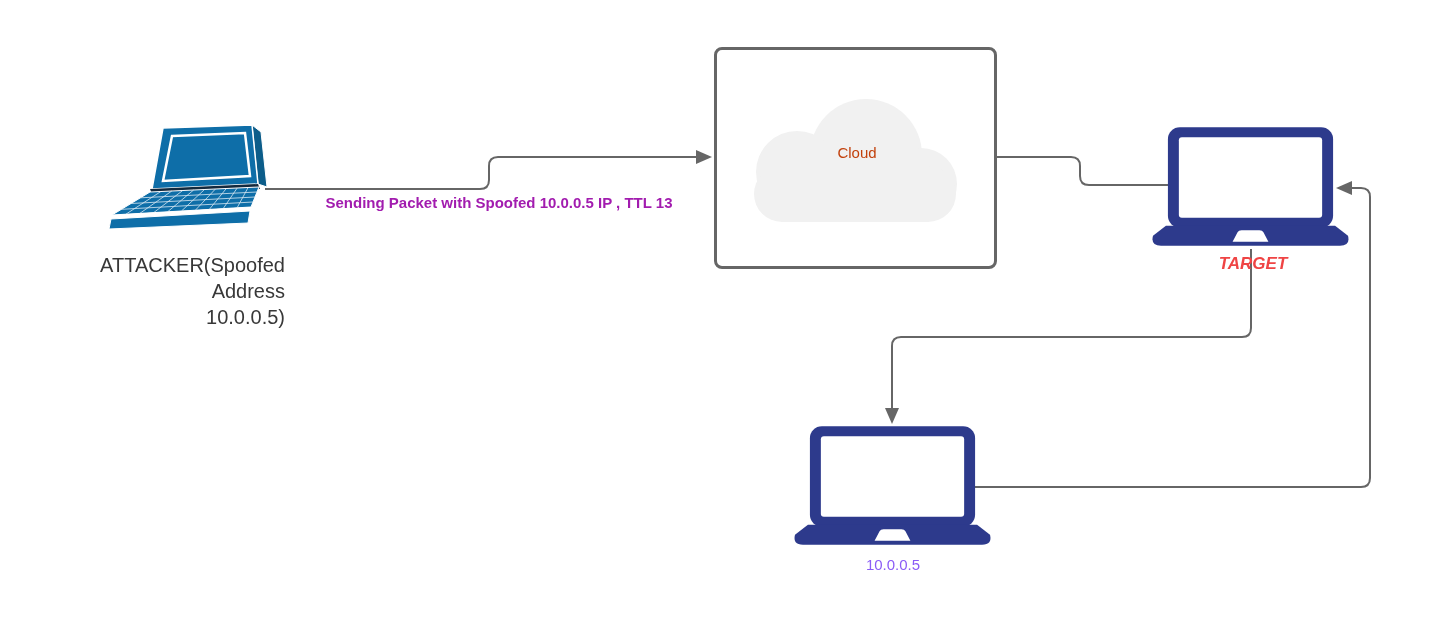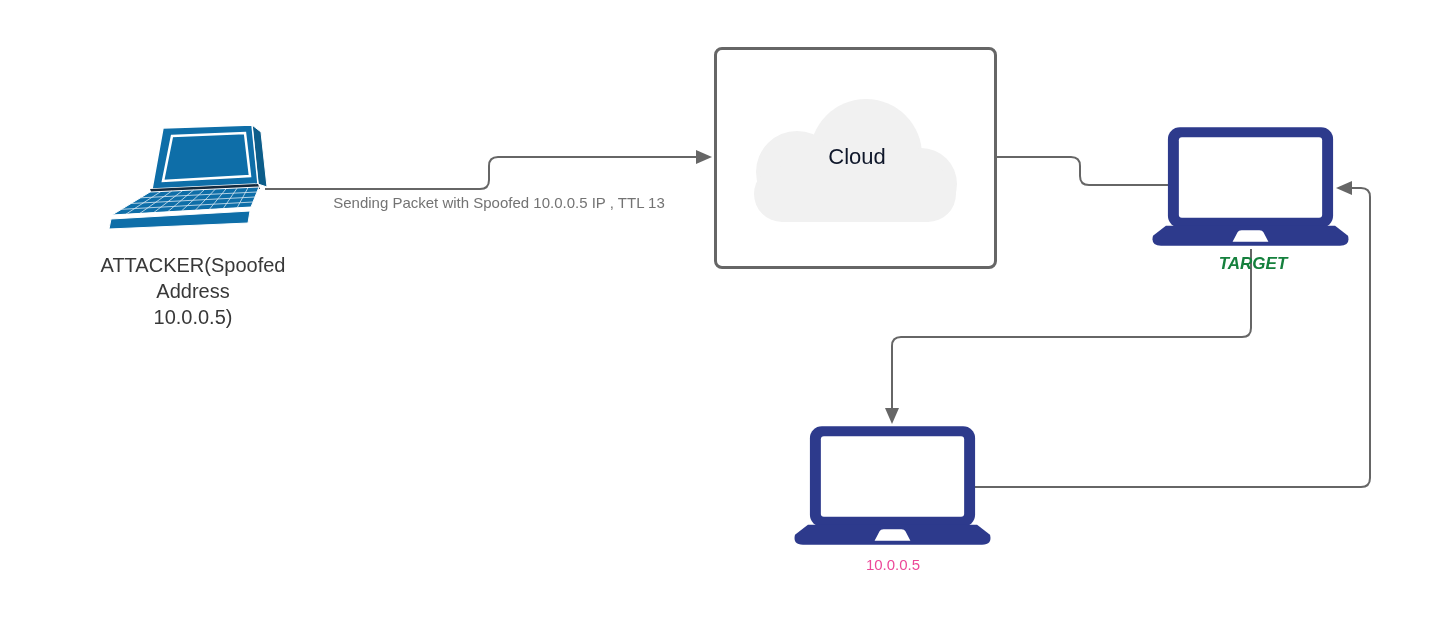--- a/index.html
+++ b/index.html
@@ -3,25 +3,25 @@
 <meta charset="utf-8">
 <style>
   html,body{margin:0;padding:0;background:#ffffff;}
   .canvas{
     position:relative;width:1449px;height:622px;background:#ffffff;
     font-family:"Liberation Sans",sans-serif;overflow:hidden;
   }
   .abs{position:absolute;}
   svg.abs{overflow:visible;}
   .label{position:absolute;text-align:center;color:#333333;}
-  .edge-label{font-weight:normal;font-size:15px;color:#737373;white-space:nowrap;}
+  .edge-label{font-weight:bold;font-size:15px;color:#a21caf;white-space:nowrap;}
   .attacker-label{font-size:20px;line-height:26px;color:#383838;white-space:pre-line;}
-  .cloud-label{font-size:22px;color:#0f172a;}
-  .target-label{font-size:17px;font-weight:bold;font-style:italic;color:#15803d;}
-  .host-label{font-size:15px;color:#ec4899;}
+  .cloud-label{font-size:15px;color:#c2410c;}
+  .target-label{font-size:17px;font-weight:bold;font-style:italic;color:#ef4444;}
+  .host-label{font-size:15px;color:#8b5cf6;}
   .cloud-box{
     position:absolute;left:714px;top:47px;width:277px;height:216px;
     background:#ffffff;border:3px solid #666666;border-radius:8px;
   }
   .connector{stroke:#666666;stroke-width:2;fill:none;}
   .arrowhead{fill:#666666;stroke:none;}
   .keygrid{stroke:#d9e9f3;stroke-width:0.8;}
 </style>
 </head>
 <body>
@@ -63,21 +63,21 @@
       <line x1="104.5" y1="71.5" x2="81.5" y2="93"></line>
       <line x1="115.4" y1="71" x2="95.4" y2="92.2"></line>
       <line x1="126.3" y1="70.5" x2="109.3" y2="91.4"></line>
       <line x1="137.2" y1="70" x2="123.2" y2="90.6"></line>
       <line x1="148.1" y1="69.5" x2="137.1" y2="89.8"></line>
     </g>
     <polygon points="12,97 151,89 150,94 11,101" fill="#ffffff"></polygon>
     <polygon points="11,101 150,93 148,105 9,111" fill="#0e6ea8" stroke="#ffffff" stroke-width="1"></polygon>
   </svg>
 
-  <div class="label attacker-label" style="left:83px;top:252px;width:220px;">ATTACKER(Spoofed
+  <div class="label attacker-label" style="left:65px;top:252px;width:220px;text-align:right;">ATTACKER(Spoofed
 Address
 10.0.0.5)</div>
 
   <div class="cloud-box">
     <svg class="abs" style="left:36px;top:48px;" width="204" height="124" viewBox="0 0 204 124">
       <g fill="#f1f1f1">
         <circle cx="113" cy="57" r="56"></circle>
         <circle cx="44" cy="74" r="41"></circle>
         <circle cx="168" cy="86" r="36"></circle>
         <rect x="1" y="68" width="202" height="56" rx="28"></rect>

